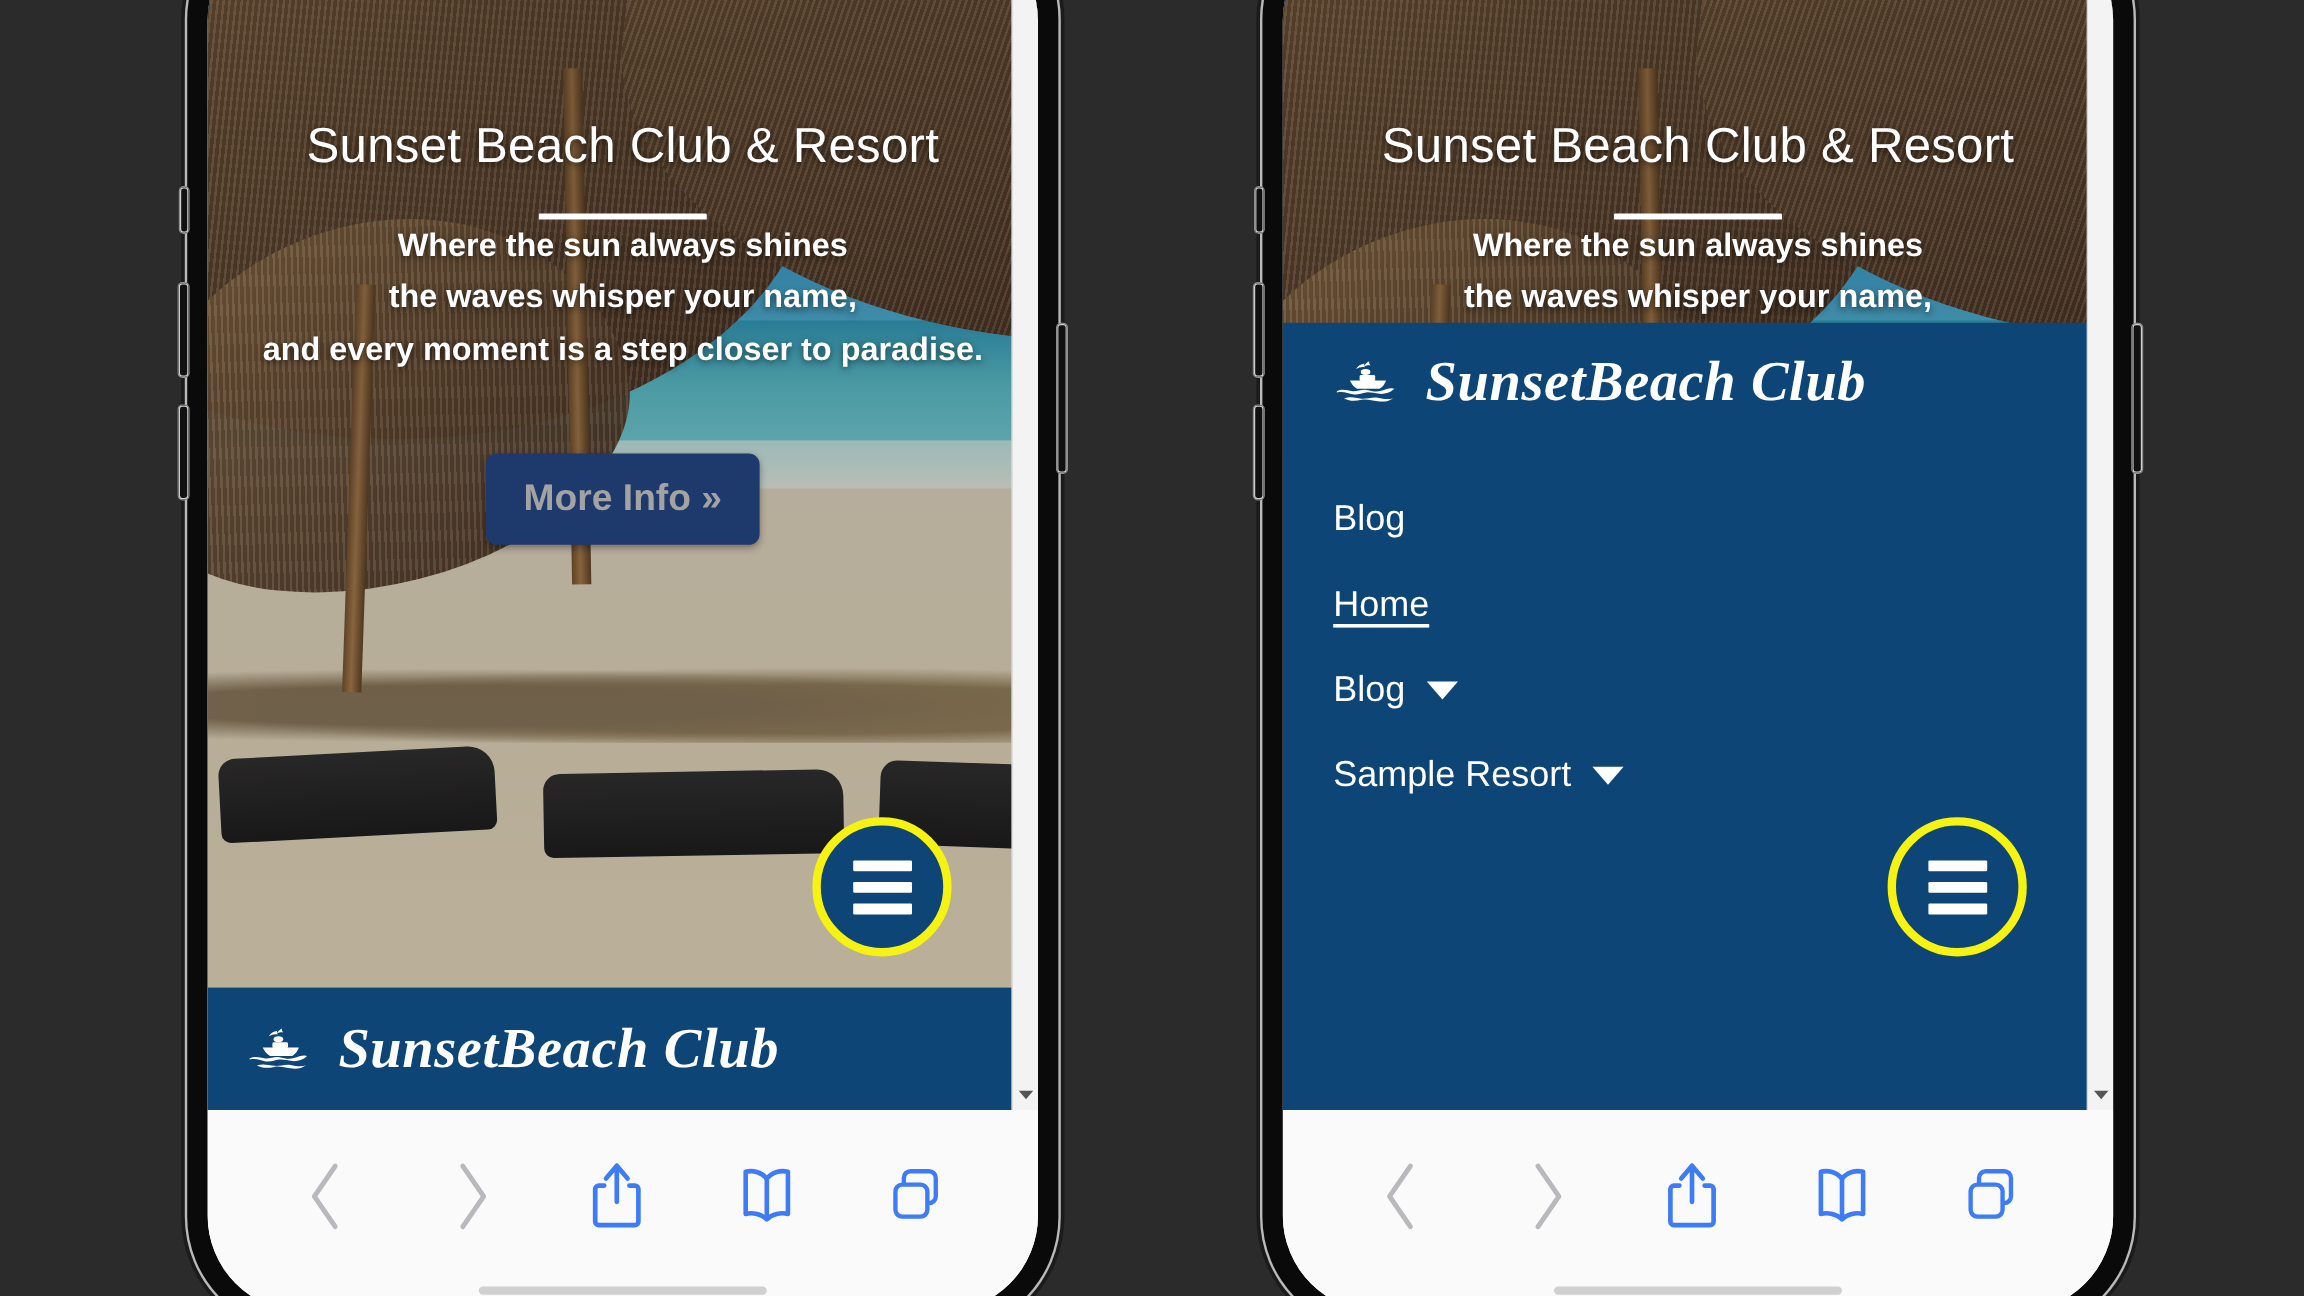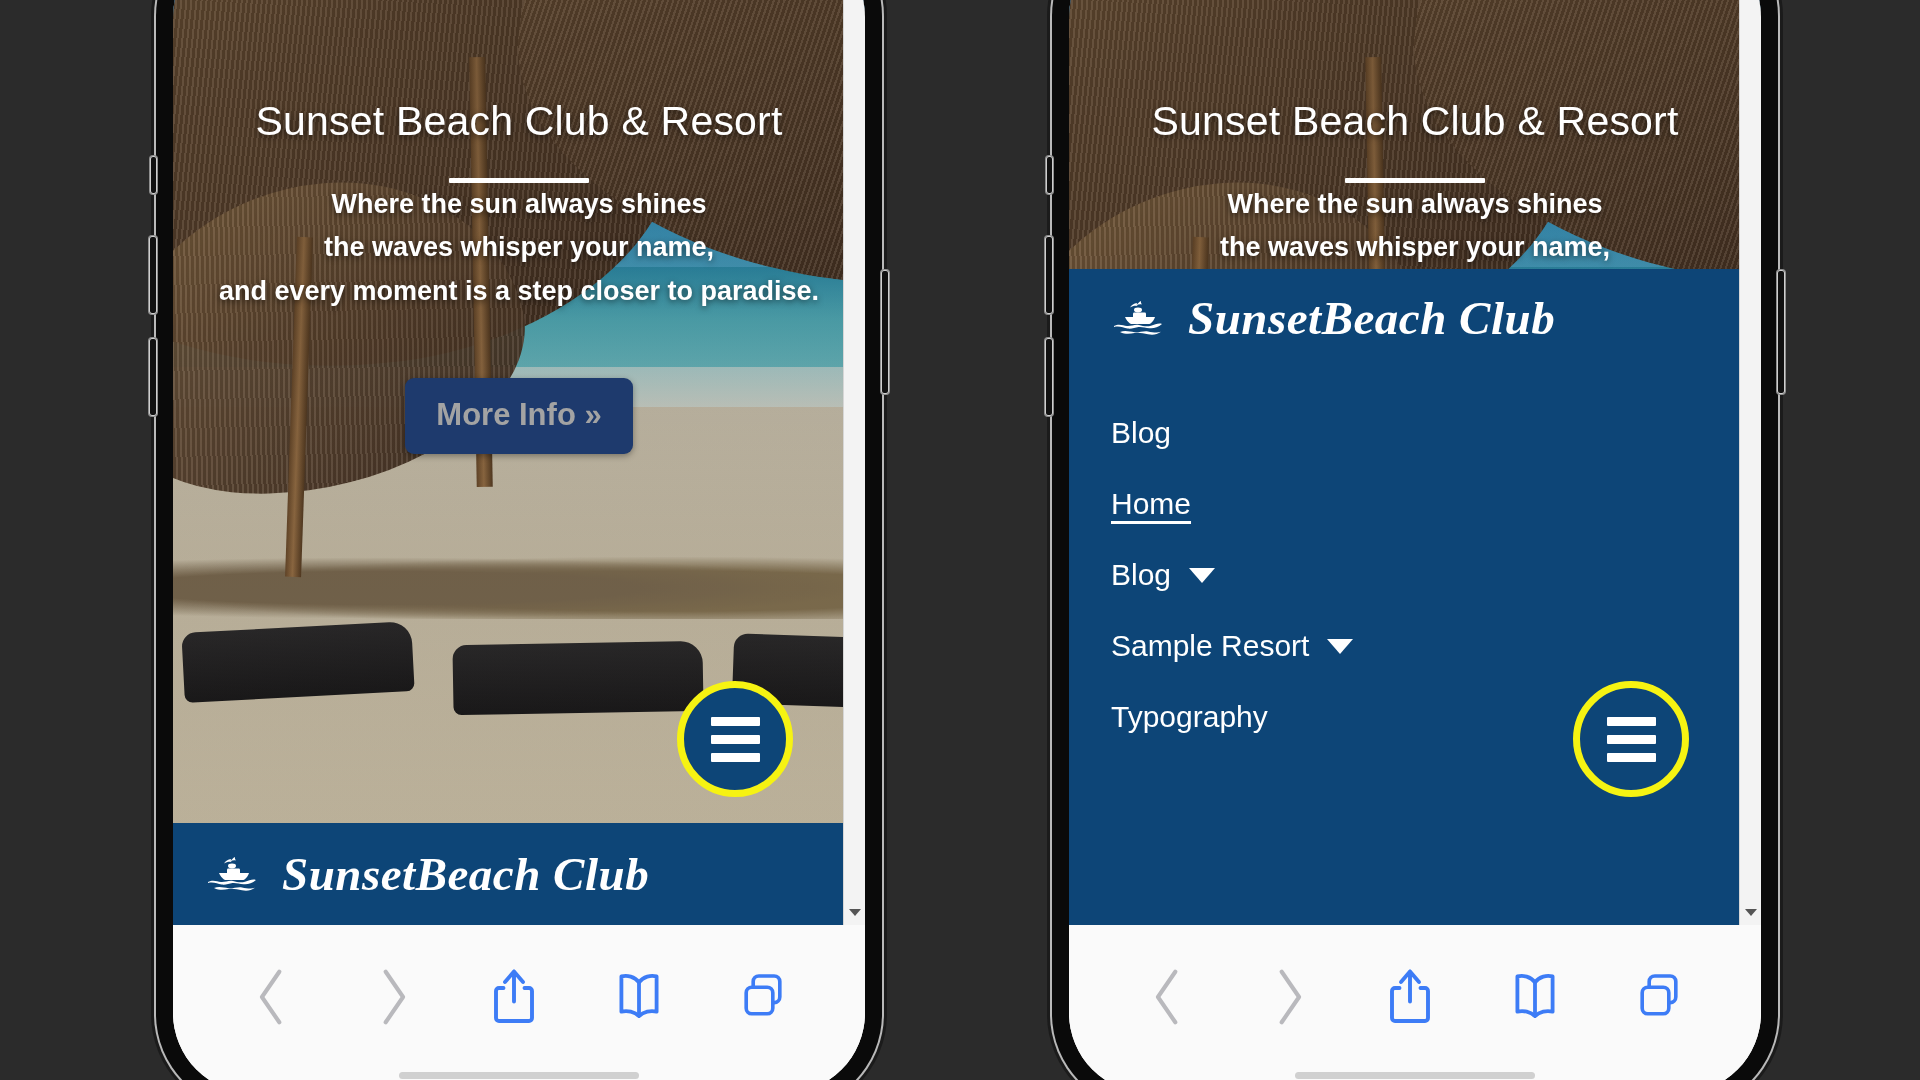--- a/index.html
+++ b/index.html
@@ -379,23 +379,20 @@
               <span>Home</span>
             </li>
             <li class="menu-item">
               <span>Blog</span>
               <span class="caret"></span>
             </li>
             <li class="menu-item">
               <span>Sample Resort</span>
               <span class="caret"></span>
             </li>
-            <li class="menu-item">
-              <span>Typography</span>
-            </li>
           </ul>
         </nav>
 
         <div class="fab">
           <span></span>
           <span></span>
           <span></span>
         </div>
 
         <div class="scrollbar">

